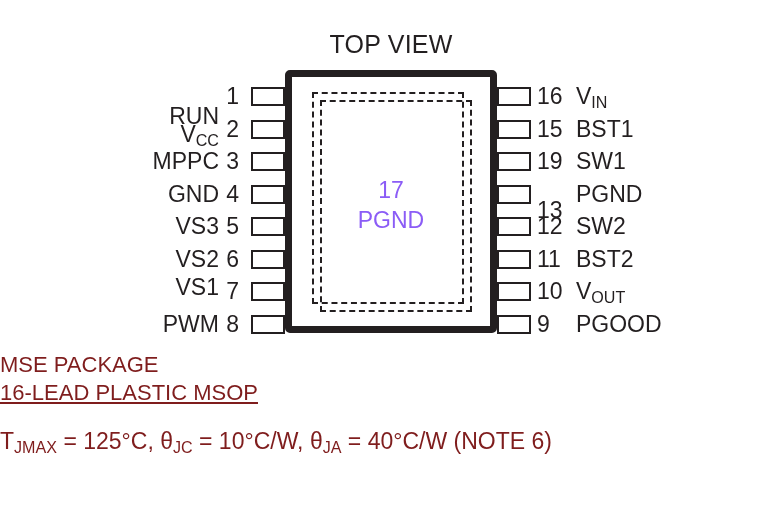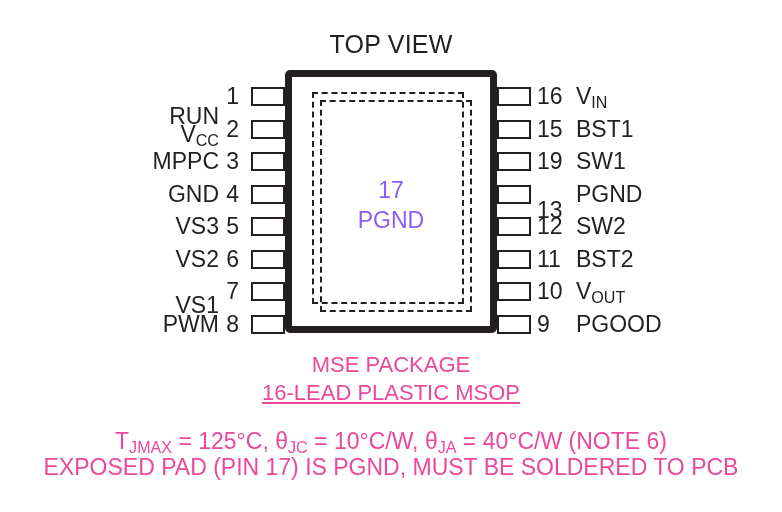--- a/index.html
+++ b/index.html
@@ -117,22 +117,22 @@
     vertical-align: baseline;
     position: relative;
     top: 0.26em;
   }
 
   
   .caption {
     position: absolute;
     left: 0;
     width: 782px;
-    text-align: center;
-    color: #ec4899;
+    text-align: left;
+    color: #7f1d1d;
   }
   .caption.pkg1 { top: 352px; font-size: 22px; }
   .caption.pkg2 { top: 380px; font-size: 22px; text-decoration: underline; }
   .caption.thermal { top: 428px; font-size: 23px; }
   .caption.note    { top: 454px; font-size: 23px; }
 </style>
 </head>
 <body>
 
 <div id="sheet">
@@ -163,21 +163,21 @@
       <div class="pin-num left" style="top: 184.5px;">4</div>
       <div class="pin-name left" style="top: 184.5px;">GND</div>
       <div class="lead left" style="top: 217px;"></div>
       <div class="pin-num left" style="top: 217px;">5</div>
       <div class="pin-name left" style="top: 217px;">VS3</div>
       <div class="lead left" style="top: 249.5px;"></div>
       <div class="pin-num left" style="top: 249.5px;">6</div>
       <div class="pin-name left" style="top: 249.5px; margin-left: 14px;">VS2</div>
       <div class="lead left" style="top: 282px;"></div>
       <div class="pin-num left" style="top: 282px;">7</div>
-      <div class="pin-name left" style="top: 296px;">VS1</div>
+      <div class="pin-name left" style="top: 278px;">VS1</div>
       <div class="lead left" style="top: 314.5px;"></div>
       <div class="pin-num left" style="top: 314.5px;">8</div>
       <div class="pin-name left" style="top: 314.5px;">PWM</div>
       <div class="lead right" style="top: 87px;"></div>
       <div class="pin-num right" style="top: 87px;">16</div>
       <div class="pin-name right" style="top: 87px;">V<sub>IN</sub></div>
       <div class="lead right" style="top: 119.5px;"></div>
       <div class="pin-num right" style="top: 119.5px; text-align: right;">15</div>
       <div class="pin-name right" style="top: 119.5px;">BST1</div>
       <div class="lead right" style="top: 152px;"></div>
@@ -200,15 +200,14 @@
       <div class="pin-name right" style="top: 314.5px;">PGOOD</div>
     </div>
 
   <div class="caption pkg1">MSE PACKAGE</div>
   <div class="caption pkg2">16-LEAD PLASTIC MSOP</div>
 
   <div class="caption thermal">
     <span>T</span><sub>JMAX</sub><span> = 125°C, </span><span>θ</span><sub>JC</sub><span> = 10°C/W, </span><span>θ</span><sub>JA</sub><span> = 40°C/W (NOTE 6)</span>
   </div>
 
-  <div class="caption note">EXPOSED PAD (PIN 17) IS PGND, MUST BE SOLDERED TO PCB</div>
 
 </div>
 
 </body></html>

